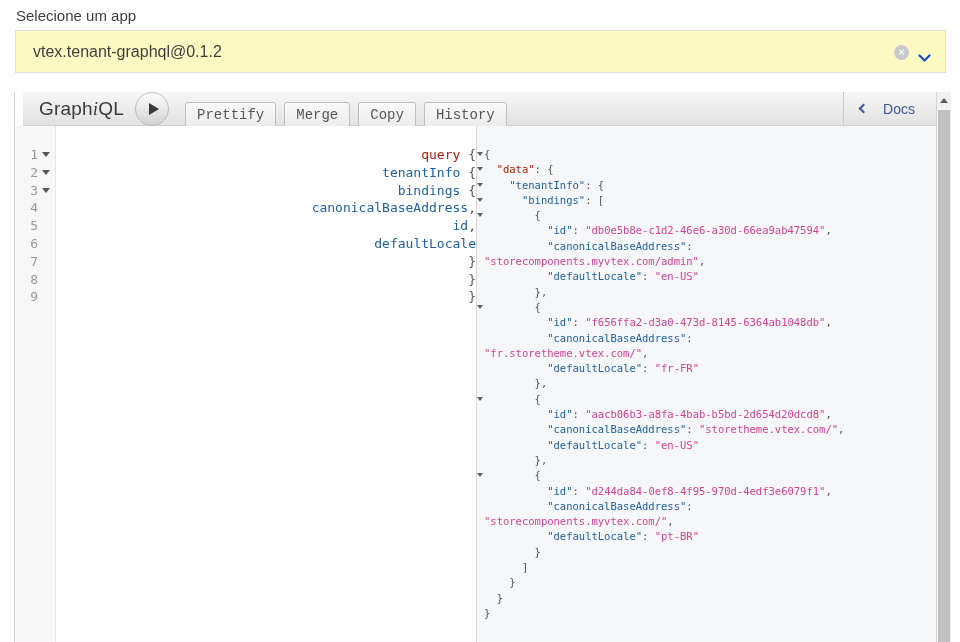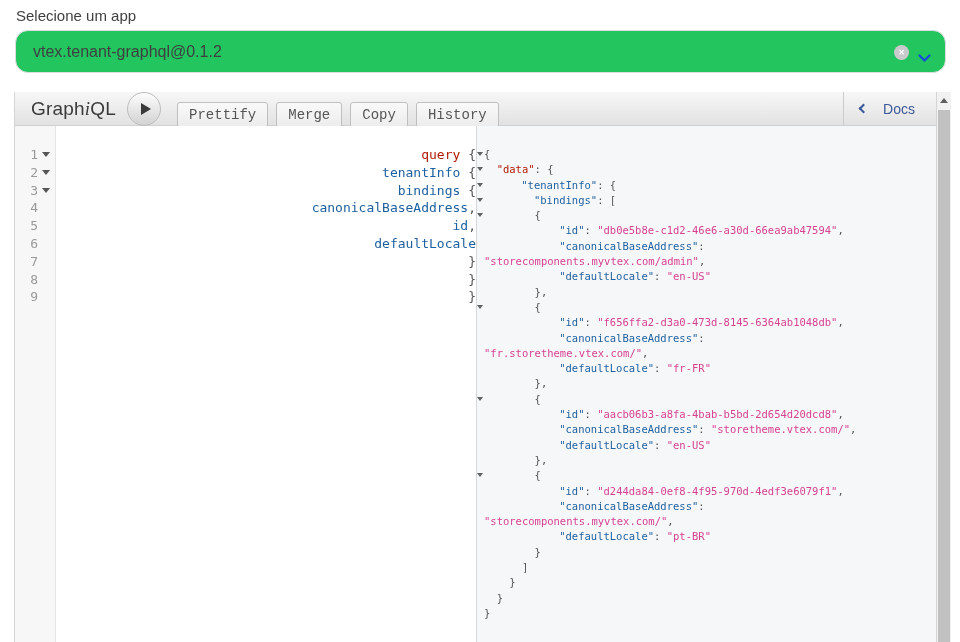--- a/index.html
+++ b/index.html
@@ -4,31 +4,31 @@
 <style>
   * { margin:0; padding:0; box-sizing:border-box; }
   html,body { width:960px; height:642px; background:#ffffff; overflow:hidden;
               font-family:"Liberation Sans", sans-serif; }
 
   .page { position:relative; width:872px; height:642px;padding-left:34px; }
 
   
   .field-label { position:absolute; left:16px; top:7px; font-size:15px; color:#3f3f40; }
   .select { position:absolute; left:15px; top:30px; width:931px; height:43px;
-            background:#22c55e; border:1px solid #dcdee0; border-radius:13px; cursor:pointer;text-decoration:underline; }
+            background:#fef9c3; border:1px solid #dcdee0; border-radius:0; cursor:pointer;text-decoration:underline; }
   .select-value { position:absolute; left:17px; top:0; line-height:41px; font-size:16px; color:#3f3f40; }
   .clear { position:absolute; right:36px; top:14px; width:15px; height:15px; border-radius:50%;
            background:#c9cacc; color:#fff; display:flex; align-items:center; justify-content:center; }
   .clear::before { content:"✕"; font-size:8px; font-weight:bold; line-height:1; }
   .chev { position:absolute; right:14px; top:18px; width:13px; height:9px; }
 
   
   .gql { position:absolute; left:14px; top:92px; width:923px; height:550px;
          border-left:1px solid #d5d5d5; border-right:1px solid #d5d5d5; background:#fff; }
-  .topbar { position:absolute; left:0; right:0; top:0; height:34px;
+  .topbar { position:absolute; left:8px; right:0; top:0; height:34px;
             background:linear-gradient(#f7f7f7,#e2e2e2); border-bottom:1px solid #d0d0d0;
             display:flex; align-items:center; padding-left:16px; }
   .logo { font-size:19px; color:#3b3b3b; letter-spacing:.2px; white-space:nowrap; }
   .logo em { font-style:italic; font-family:"Liberation Serif", serif; }
   .exec { width:34px; height:34px; margin-left:11px; border-radius:50%;
           background:linear-gradient(#fdfdfd,#d2d2d2); border:1px solid #bdbdbd;
           display:flex; align-items:center; justify-content:center; cursor:pointer; }
   .exec-triangle { width:0; height:0; border-left:10px solid #3a3a3a;
                    border-top:6.5px solid transparent; border-bottom:6.5px solid transparent; margin-left:3px; }
   .toolbar-btns { display:flex; margin-left:16px; gap:8px; }
@@ -59,21 +59,21 @@
 
   .result-pane { position:relative; flex:1; background:var(--result-bg); overflow:hidden;
                  padding:21px 6px 0 7px; }
   .result-line { position:relative; white-space:pre; font:10.5px/15.3px "DejaVu Sans Mono", monospace;
                  color:#141823; }
   .rfold-arrow { position:absolute; left:-7px; top:5px; width:0; height:0; cursor:pointer;
                  border-left:3.5px solid transparent; border-right:3.5px solid transparent;
                  border-top:4.5px solid #606060; }
 
   .tk-kw   { color:var(--token-keyword); }
-  .tk-prop { color:var(--token-property);margin-left:12px; }
+  .tk-prop { color:var(--token-property); }
   .tk-str  { color:var(--token-string); }
   .tk-punc { color:var(--token-punctuation); }
   .tk-plain{ color:#141823; }
 
   
   .vscroll { position:absolute; left:937px; top:92px; width:14px; height:550px; background:#f1f1f1; }
   .vs-up { width:0; height:0; margin:6px auto 0;
            border-left:4px solid transparent; border-right:4px solid transparent;
            border-bottom:5px solid #5e5e5e; cursor:pointer; }
   .vs-thumb { position:absolute; left:1px; right:1px; top:18px; bottom:0; background:#c1c1c1; cursor:pointer; }

